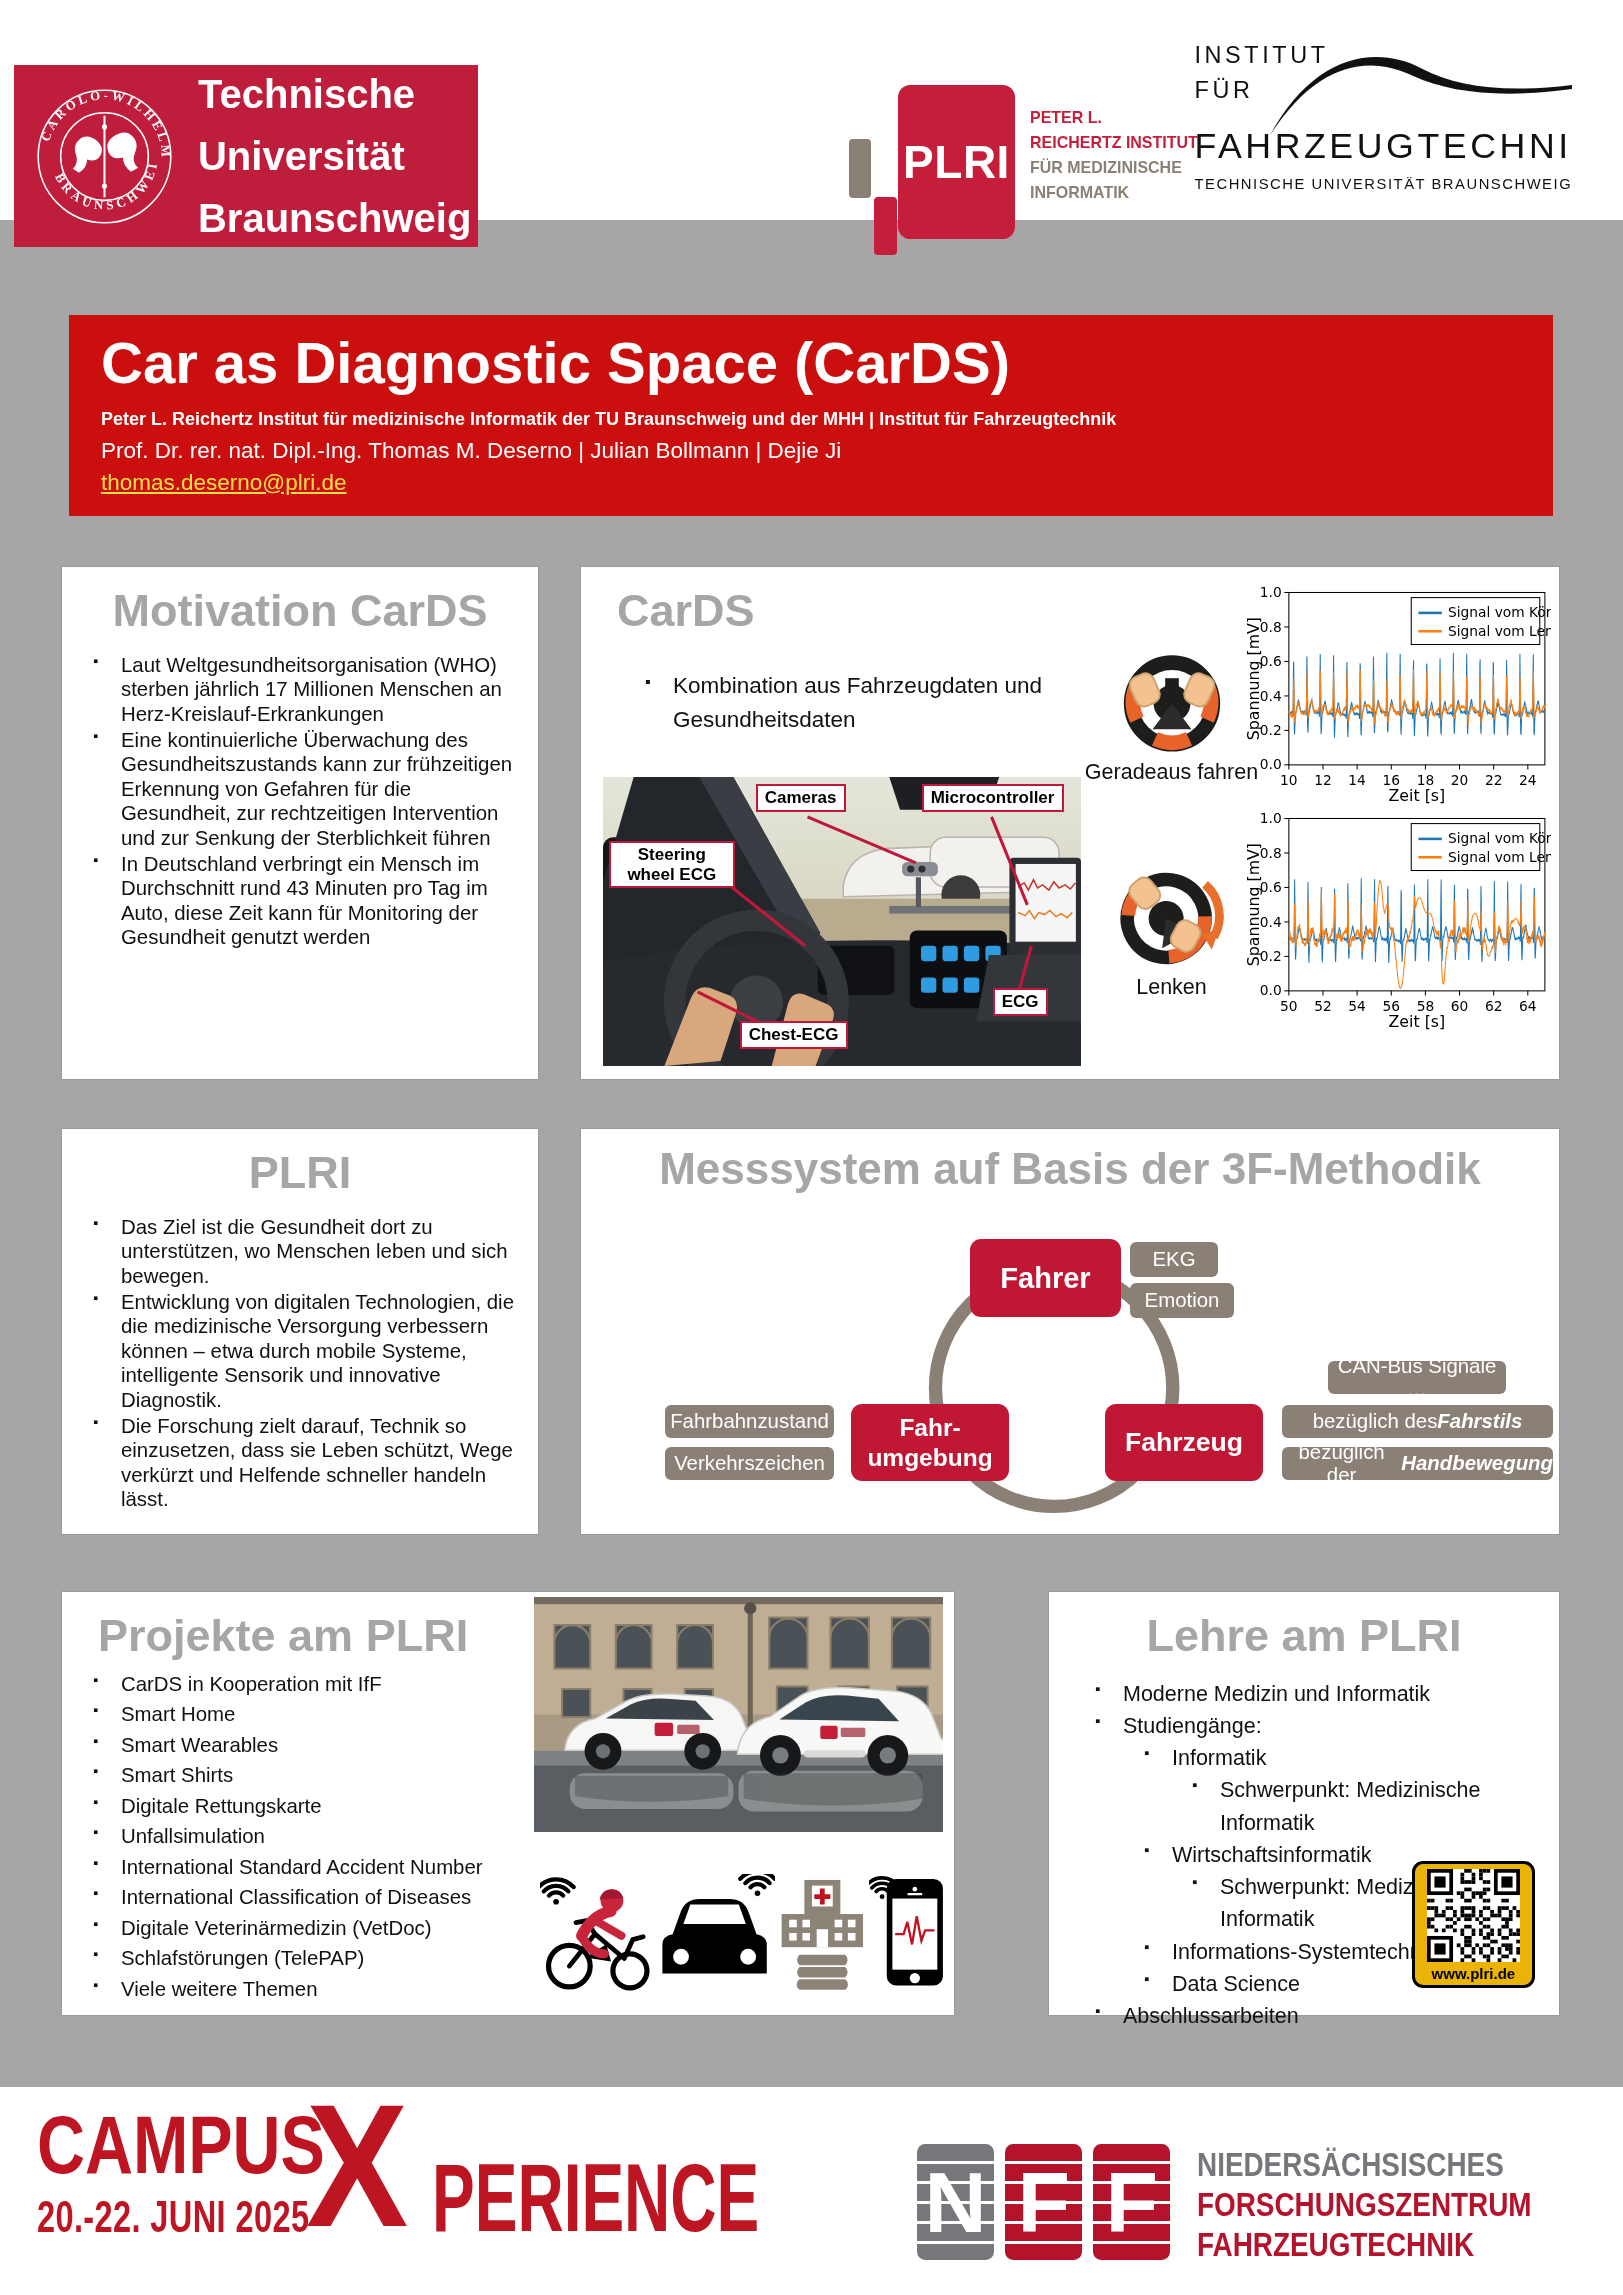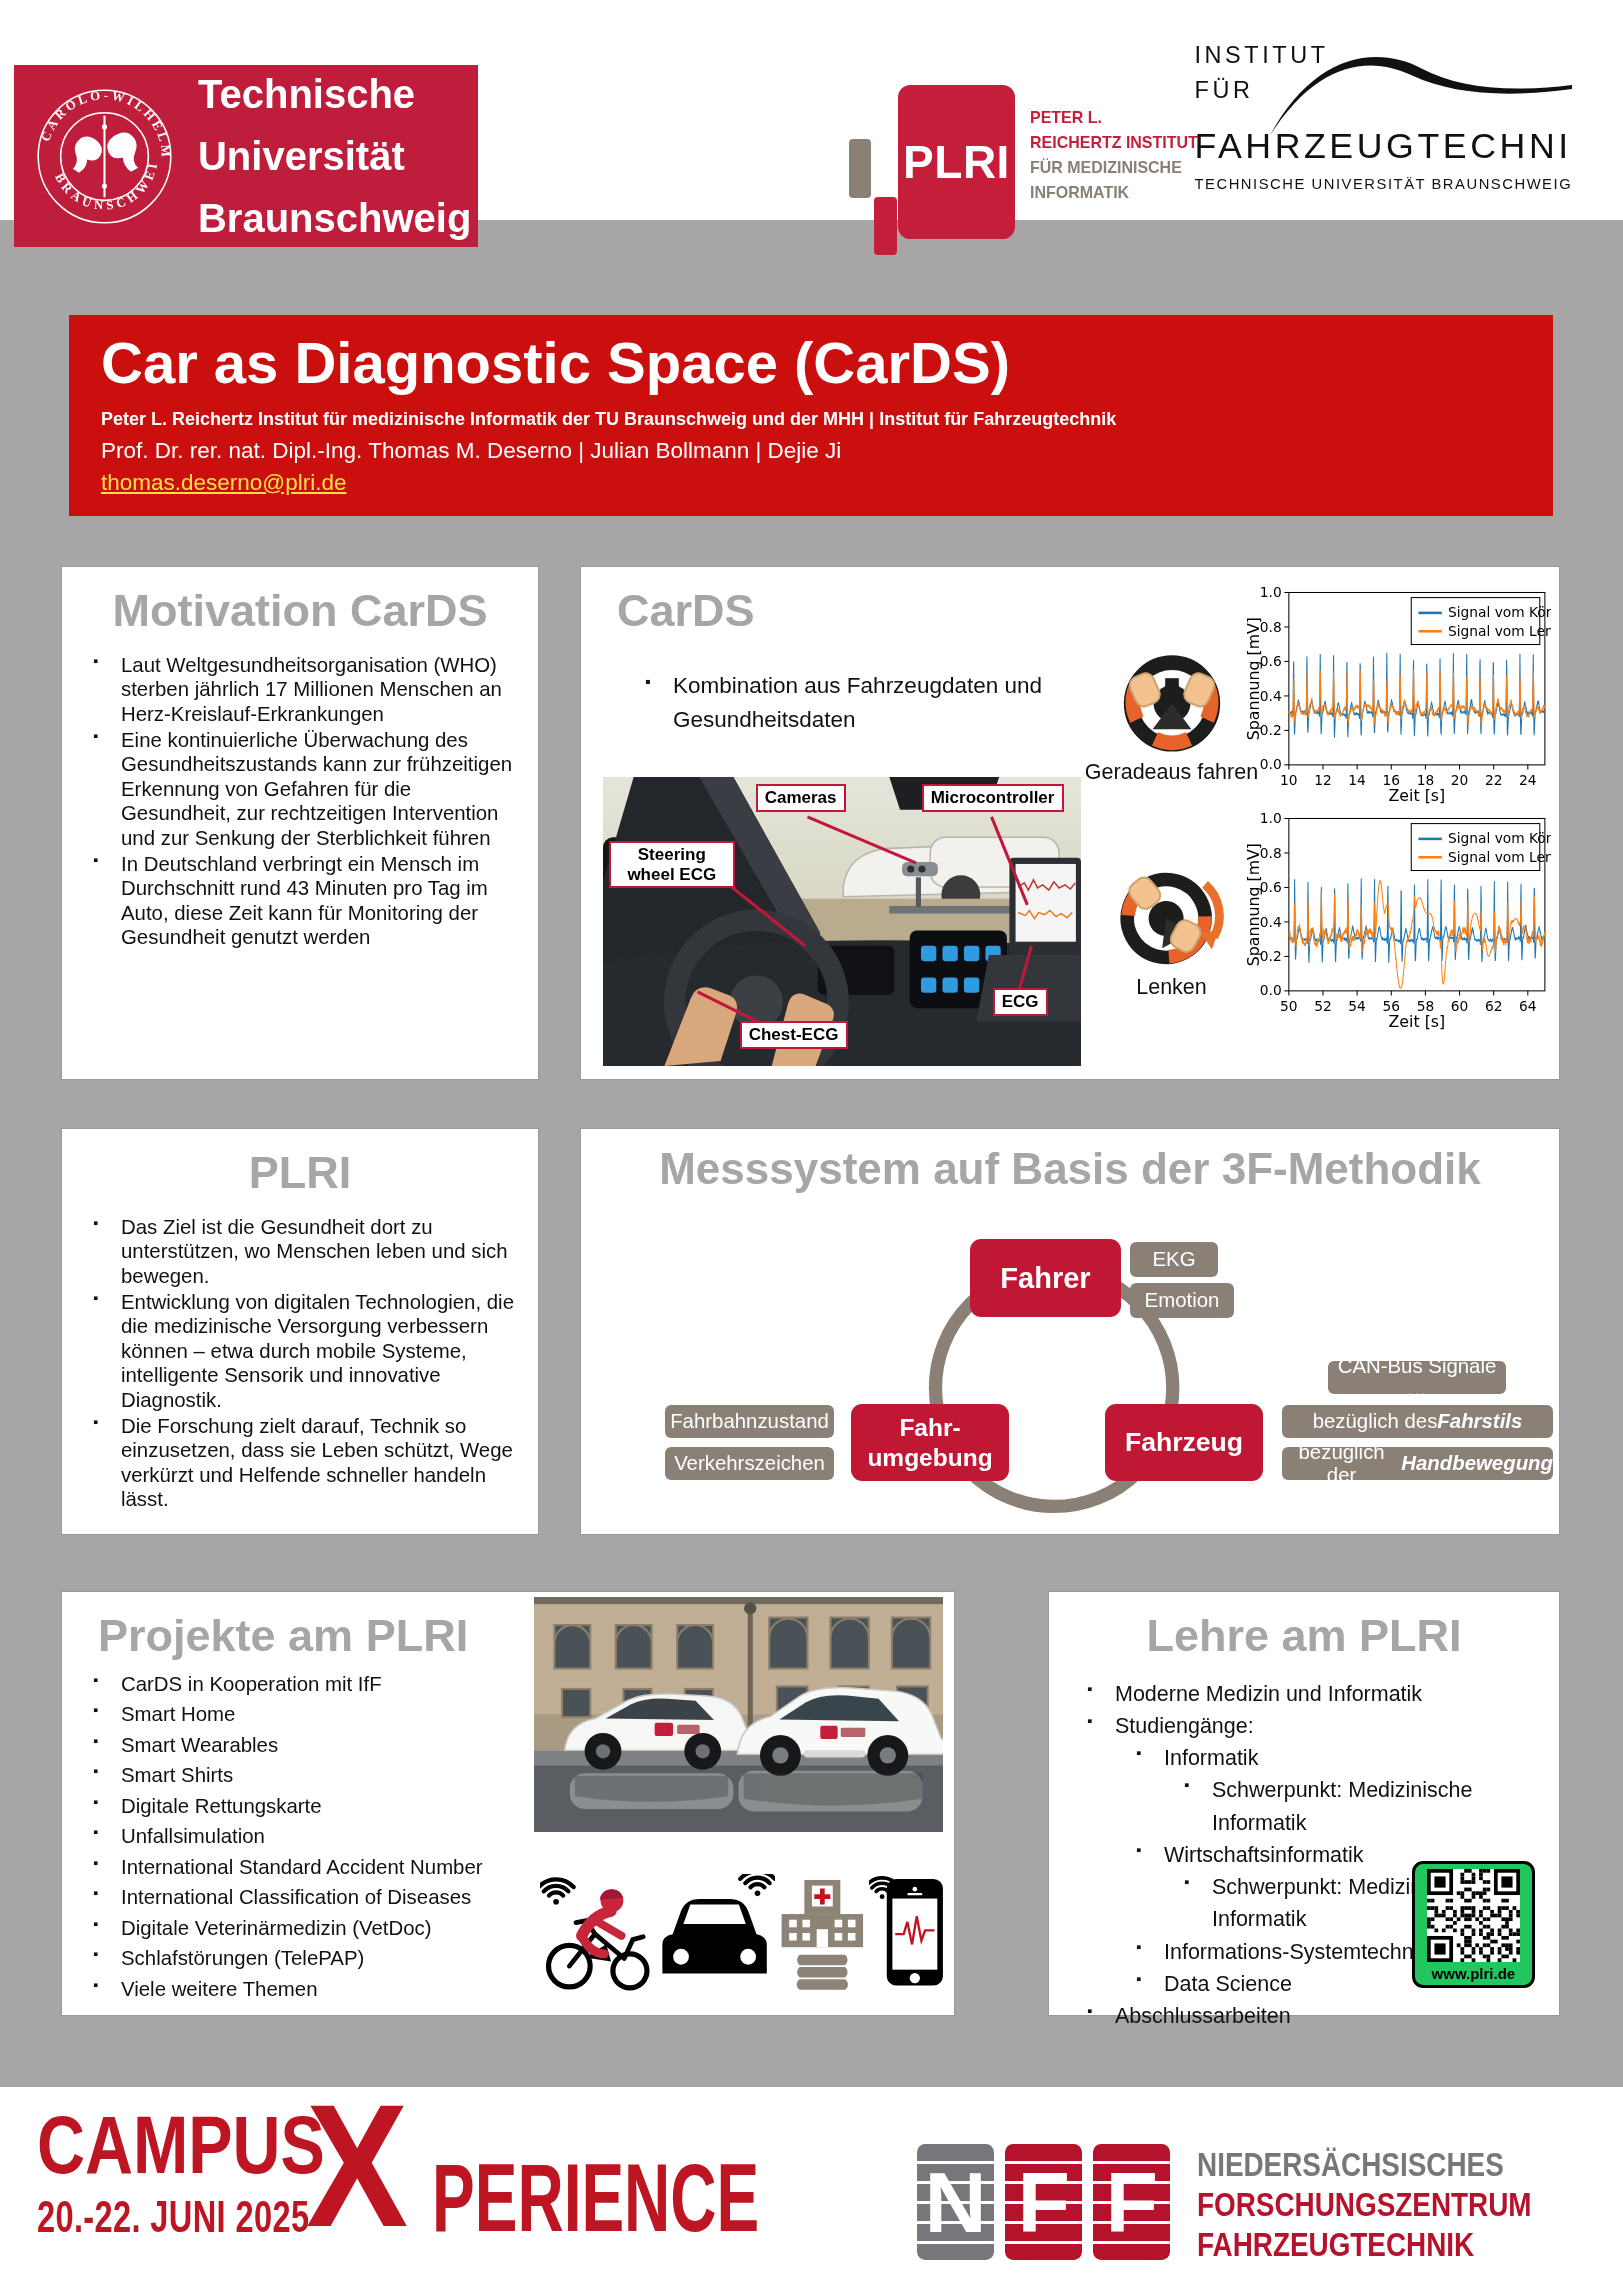--- a/index.html
+++ b/index.html
@@ -75,26 +75,26 @@
   #tag-hand{left:701px;top:318px;width:271px;height:33px;}
 
   
   .projekte-list{position:absolute;left:0;top:78px;width:470px;}
   .photo-cars{position:absolute;left:472px;top:5.1px;width:409px;height:235px;}
   .icons-row{position:absolute;left:478px;top:266px;width:409px;height:148px;display:flex;align-items:center;justify-content:space-between;}
   .wifi path{stroke:#000;stroke-width:9;fill:none;stroke-linecap:round;}
   .wifi circle{fill:#000;}
 
   
-  ul.tree{list-style:none;margin:0;padding:0 20.4px 0 36px;font-size:21.5px;line-height:1.5;color:#111;}
+  ul.tree{list-style:none;margin:8px;padding:0 20.4px 0 36px;font-size:21.5px;line-height:1.5;color:#111;}
   ul.tree li{position:relative;padding-left:30px;}
   ul.tree li::before{content:"▪";position:absolute;left:2px;top:0;font-size:.7em;}
   ul.tree li.lv1{margin-left:49px;}
   ul.tree li.lv2{margin-left:97px;max-width:317px;}
-  .qr{position:absolute;right:24.5px;bottom:26.6px;width:108px;border:3.6px solid #000;border-radius:11.2px;background:#22c55e;padding:5.1px 4.1px 3.1px;text-align:center;}
+  .qr{position:absolute;right:24.5px;bottom:26.6px;width:108px;border:3.6px solid #000;border-radius:11.2px;background:#eab308;padding:5.1px 4.1px 3.1px;text-align:center;}
   .qr-label{font-size:15px;font-weight:bold;margin-top:1px;}
 
   
   .footer{position:absolute;left:0;top:2087px;width:1624px;height:209px;background:#fff;}
   .f-abs{position:absolute;white-space:nowrap;font-weight:bold;color:#bd1622;transform-origin:left top;line-height:1;}
   #f-campus{left:37px;top:18.4px;font-size:81px;transform:scaleX(.82);}
   #f-date{left:37px;top:108px;font-size:44px;transform:scaleX(.74);letter-spacing:0.5px;}
   #f-x{left:306px;top:-8.2px;font-size:174px;transform:scaleX(.88);}
   #f-perience{left:432px;top:62px;font-size:97px;transform:scaleX(.66);}
   .nff{position:absolute;left:917px;top:57px;display:flex;align-items:flex-start;}

